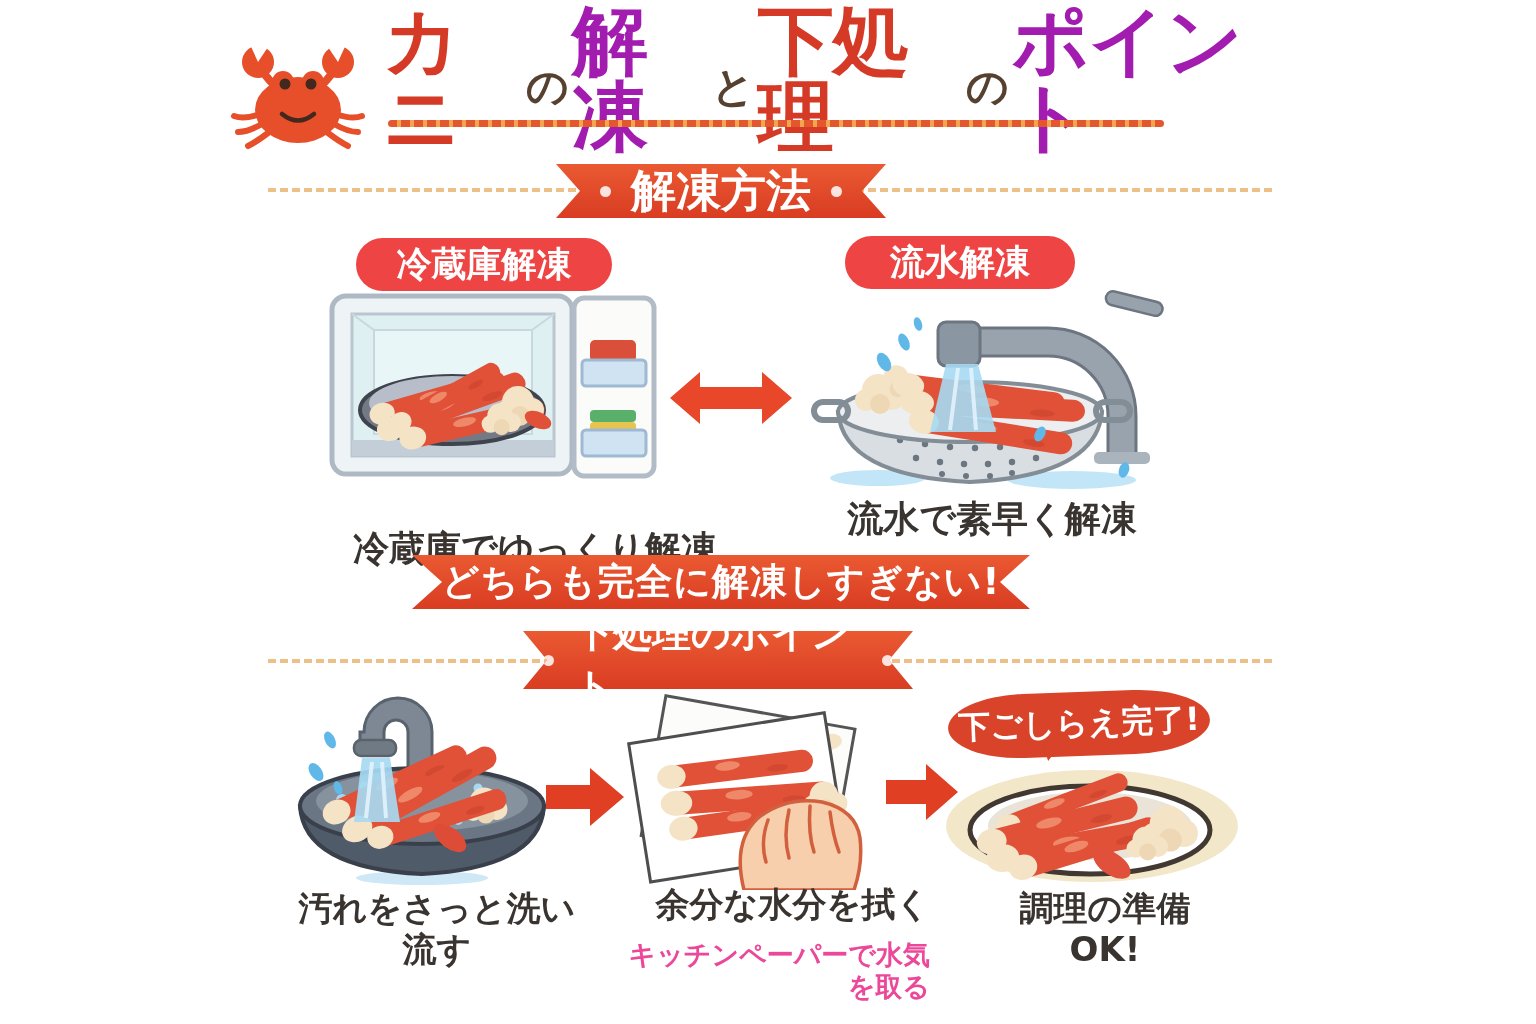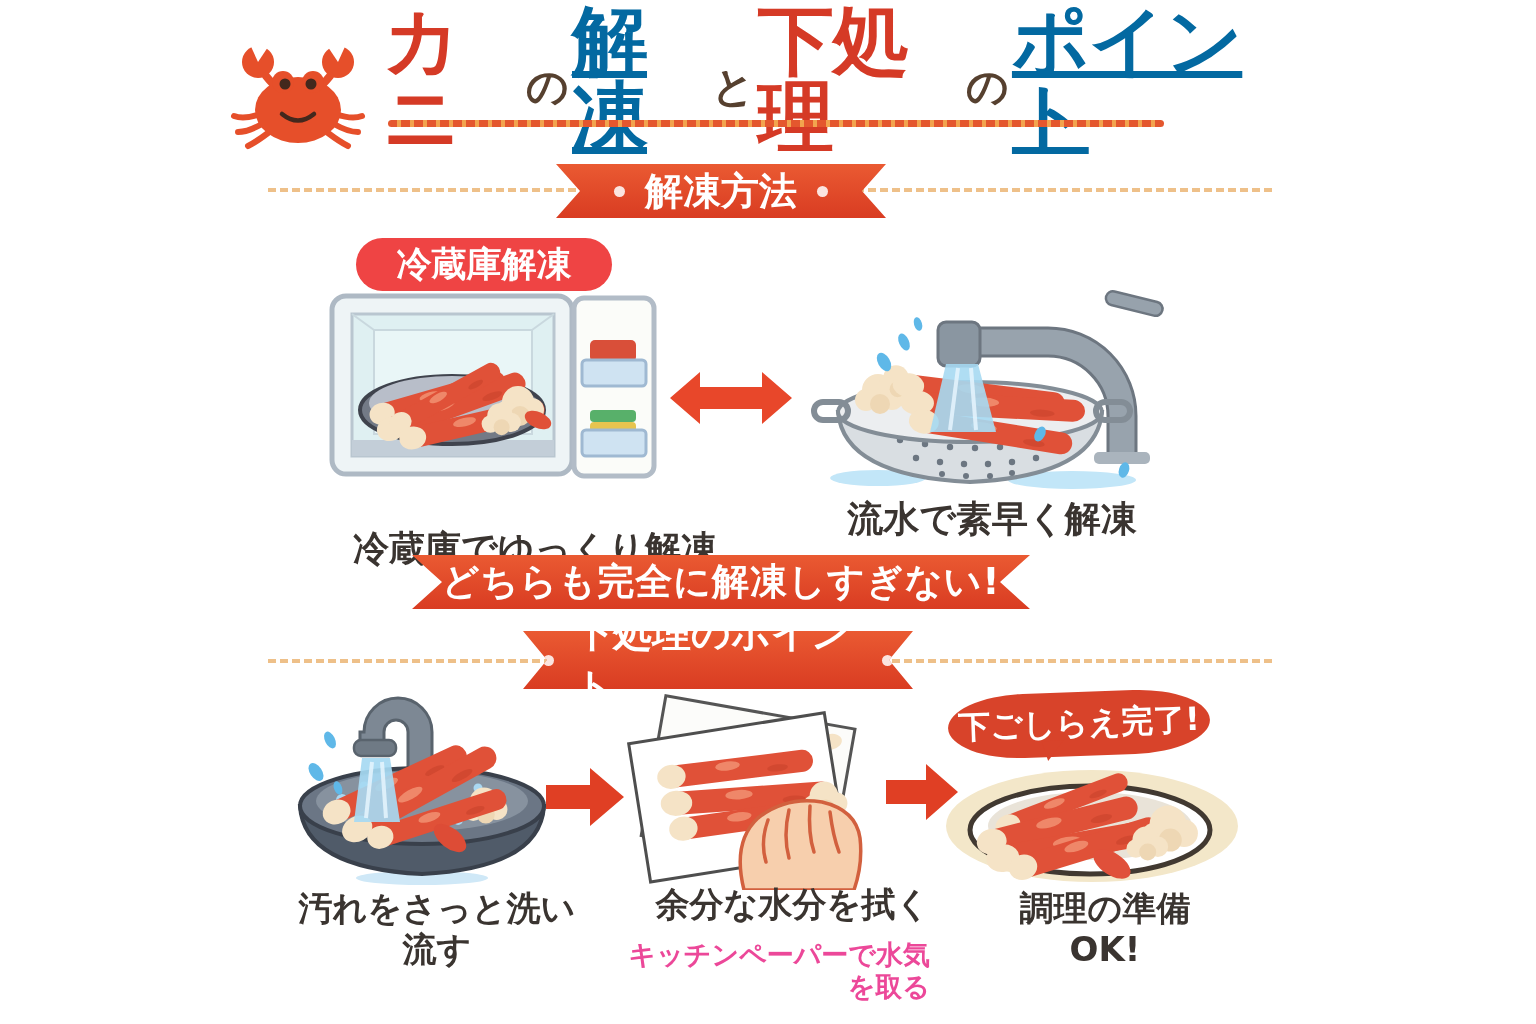--- a/index.html
+++ b/index.html
@@ -9,38 +9,38 @@
     font-family:"DejaVu Sans", sans-serif; overflow:hidden;
   }
   .abs { position:absolute; }
 
   
   .title-row { left:383px; top:34px; height:90px; display:flex; align-items:center; }
   .tseg { font-weight:bold; line-height:1; }
   .tseg.big { font-size:76px; letter-spacing:-1px; }
   .tseg.small { font-size:42px; padding:0 3px; transform:translateY(8px); }
   .c-red { color:#d53a26; }
-  .c-orange { color:#0369a1;text-decoration:underline; }
+  .c-orange { color:#a21caf; }
   .c-brown { color:#56402f; }
   .title-underline {
     left:388px; top:120px; width:776px; height:7px; border-radius:4px;
     background:repeating-linear-gradient(90deg,#e4572e 0 9px,#f2a44e 9px 13px);
   }
 
   
   .dashline { border-top:4px dashed #eec089; height:0; }
   .ribbon {
     display:flex; align-items:center; justify-content:center;
     background:linear-gradient(180deg,#ea5a32,#d93c22);
     color:#ffffff; font-weight:bold;
   }
   .ribbon.banner { clip-path:polygon(0 0,100% 0,calc(100% - 24px) 50%,100% 100%,0 100%,24px 50%); }
   .ribbon.warn   { clip-path:polygon(0 0,100% 0,calc(100% - 30px) 50%,100% 100%,0 100%,30px 50%); }
   .dot { width:11px; height:11px; border-radius:50%; background:#ffffff; opacity:.85; margin:0 20px; flex:0 0 auto; }
-  .banner1 { left:556px; top:164px; width:330px; height:54px; font-size:38px; }
+  .banner1 { left:556px; top:164px; width:330px; height:54px; font-size:45px; }
   .banner2 { left:523px; top:631px; width:390px; height:58px; font-size:39px; }
   .warnrib { left:412px; top:555px; width:618px; height:54px; font-size:37px; letter-spacing:1px; }
 
   .pill {
     background:#ef4444; color:#fff; font-weight:bold; font-size:35px;
     display:flex; align-items:center; justify-content:center;
     border-radius:30px;
   }
   .pill-left { left:356px; top:238px; width:256px; height:53px; }
   .pill-right { left:845px; top:236px; width:230px; height:53px; }
@@ -125,20 +125,23 @@
 
   <div class="abs dashline" style="left:268px; top:188px; width:1004px;"></div>
   <div class="abs ribbon banner banner1">
     <span class="dot"></span>
     <span>解凍方法</span>
     <span class="dot"></span>
   </div>
 
   <div class="abs pill pill-left">
       <span>冷蔵庫解凍</span>
+    </div>
+  <div class="abs pill pill-right">
+      <span>流水解凍</span>
     </div>
 
   <svg class="abs" style="left:322px; top:290px;" width="358" height="200" viewBox="0 0 358 200">
     <rect x="10" y="6" width="240" height="178" rx="14" fill="#eef4f6" stroke="#aeb9c4" stroke-width="5"></rect>
     <rect x="30" y="24" width="202" height="142" fill="#dff0f2" stroke="#b9c6d0" stroke-width="3"></rect>
     <rect x="52" y="40" width="158" height="104" fill="#e9f6f7" stroke="#c9d8de" stroke-width="2"></rect>
     <line x1="30" y1="24" x2="52" y2="40" stroke="#c9d8de" stroke-width="2"></line>
     <line x1="232" y1="24" x2="210" y2="40" stroke="#c9d8de" stroke-width="2"></line>
     <rect x="30" y="150" width="202" height="16" fill="#c3ced8"></rect>
     <rect x="252" y="8" width="80" height="178" rx="10" fill="#fbfcf9" stroke="#b2bcc7" stroke-width="5"></rect>

